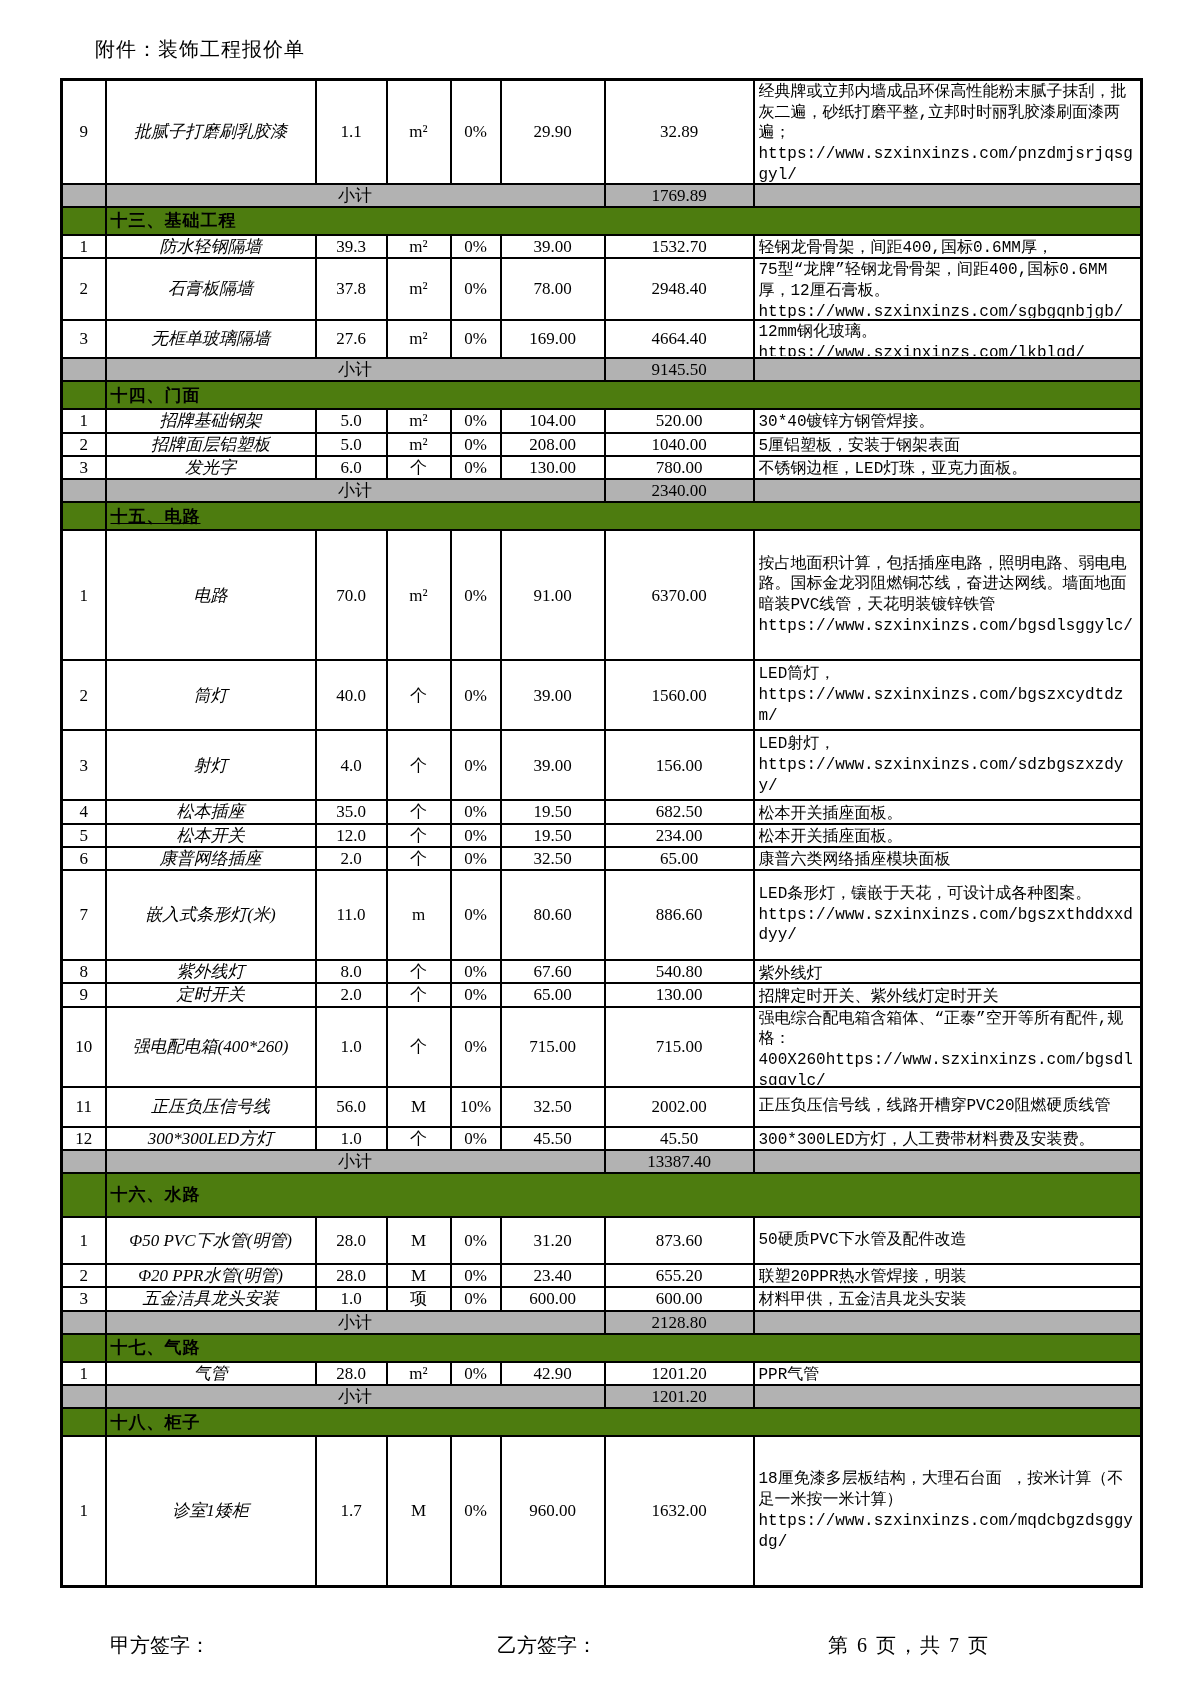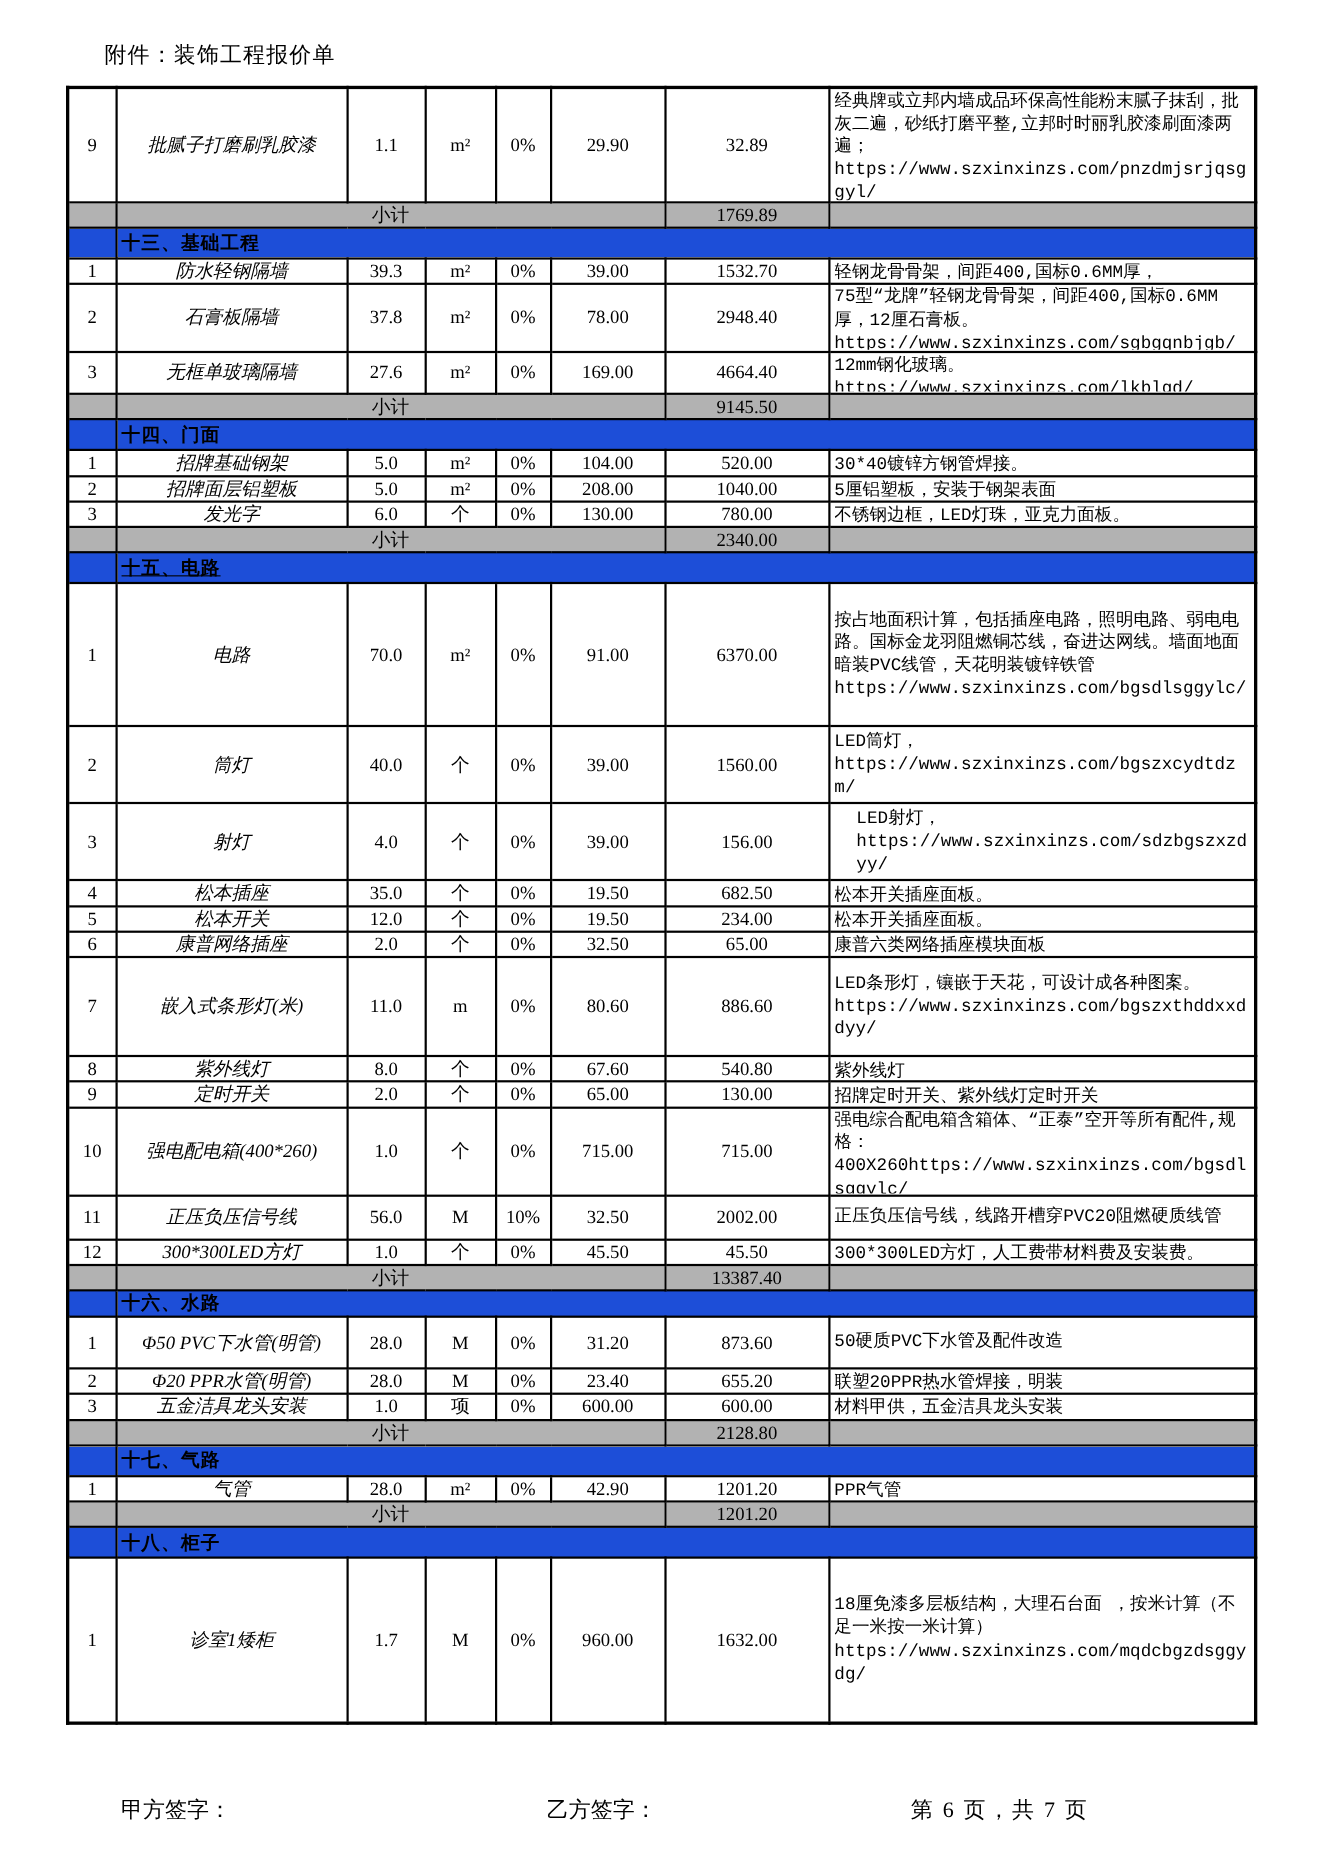--- a/index.html
+++ b/index.html
@@ -21,21 +21,21 @@
     padding:0 4px;
     vertical-align:middle;
     font-size:17px;
     line-height:1.25;
     overflow:hidden;
     word-break:break-all;
   }
   td.title-cell{
     height:46px;text-align:center;font-weight:bold;font-size:29px;letter-spacing:2px;
   }
-  tr.sec-header td{background:#1d4ed8;}
+  tr.sec-header td{background:#4d7c0f;}
   td.sec-title{
     font-weight:bold;font-size:25px;letter-spacing:1px;padding:1px 6px 3px 6px;text-align:left;
   }
   tr.subtotal td{background:#b2b2b2;}
   td.c{text-align:center;}
   td.remark-cell{padding:0 6px;vertical-align:middle;}
   .remark-clip{display:flex;overflow:hidden;font-family:Liberation Mono, monospace;}
   .remark-clip > span{
     margin:auto 0;white-space:pre-line;font-size:16px;line-height:1.3;
   }
@@ -225,21 +225,21 @@
       </tr>
       <tr style="height: 70px;">
         <td class="c">3</td>
         <td class="name-cell">射灯</td>
         <td class="c">4.0</td>
         <td class="c">个</td>
         <td class="c">0%</td>
         <td class="c">39.00</td>
         <td class="c">156.00</td>
         <td class="remark-cell">
-          <div class="remark-clip" style="height: 66px; margin-left: 20px;">
+          <div class="remark-clip" style="height: 66px;">
             <span>LED射灯，
 https://www.szxinxinzs.com/sdzbgszxzdyy/</span>
           </div>
         </td>
       </tr>
       <tr style="height: 20px;">
         <td class="c">4</td>
         <td class="name-cell">松本插座</td>
         <td class="c">35.0</td>
         <td class="c">个</td>
@@ -365,21 +365,21 @@
             <span>300*300LED方灯，人工费带材料费及安装费。</span>
           </div>
         </td>
       </tr>
       <tr class="subtotal" style="height: 21px;">
         <td></td>
         <td class="c" colspan="5">小计</td>
         <td class="c">13387.40</td>
         <td></td>
       </tr>
-      <tr class="sec-header" style="height: 24px;">
+      <tr class="sec-header" style="height: 44px;">
         <td></td>
         <td class="sec-title" colspan="7">十六、水路</td>
       </tr>
       <tr style="height: 47px;">
         <td class="c">1</td>
         <td class="name-cell">Φ50 PVC下水管(明管)</td>
         <td class="c">28.0</td>
         <td class="c">M</td>
         <td class="c">0%</td>
         <td class="c">31.20</td>

